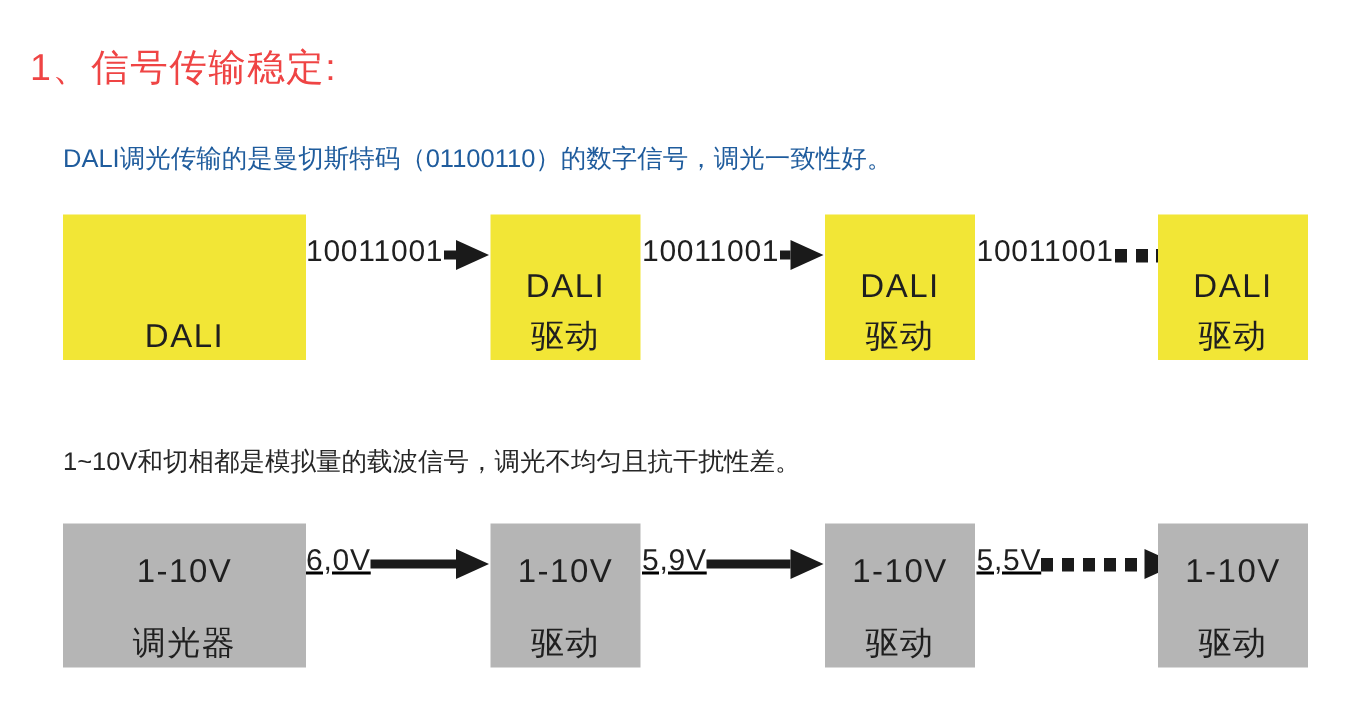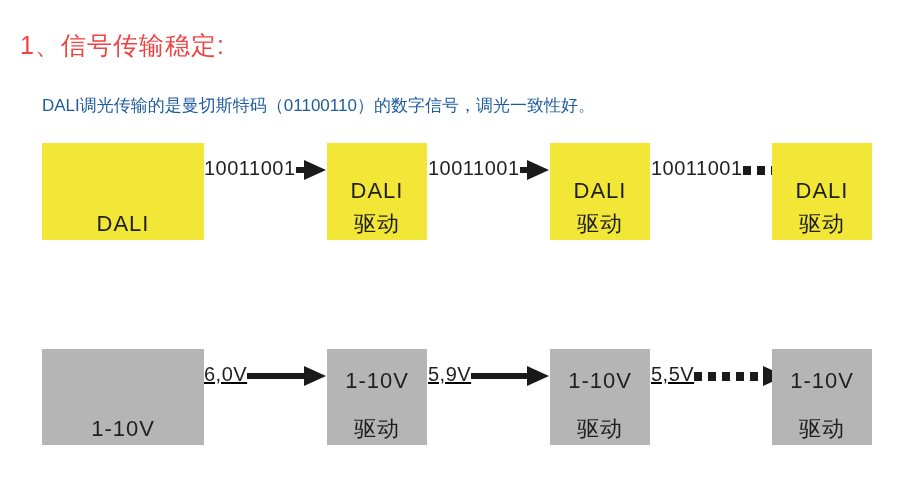--- a/index.html
+++ b/index.html
@@ -104,24 +104,26 @@
         <div class="arrow-shaft"></div>
         <div class="arrow-head"></div>
       </div>
     </div>
     <div class="node yellow n3">
       <div>DALI</div>
       <div>驱动</div>
     </div>
   </div>
 
+  <div class="desc dark">1~10V和切相都是模拟量的载波信号，调光不均匀且抗干扰性差。</div>
 
   <div class="row2">
     <div class="node gray n0">
       <div>1-10V</div>
+      <div>调光器</div>
     </div>
     <div class="arrow a0">
       <div class="arrow-label">6,0V</div>
       <div class="arrow-graphic">
         <div class="arrow-shaft"></div>
         <div class="arrow-head"></div>
       </div>
     </div>
     <div class="node gray n1">
       <div>1-10V</div>

